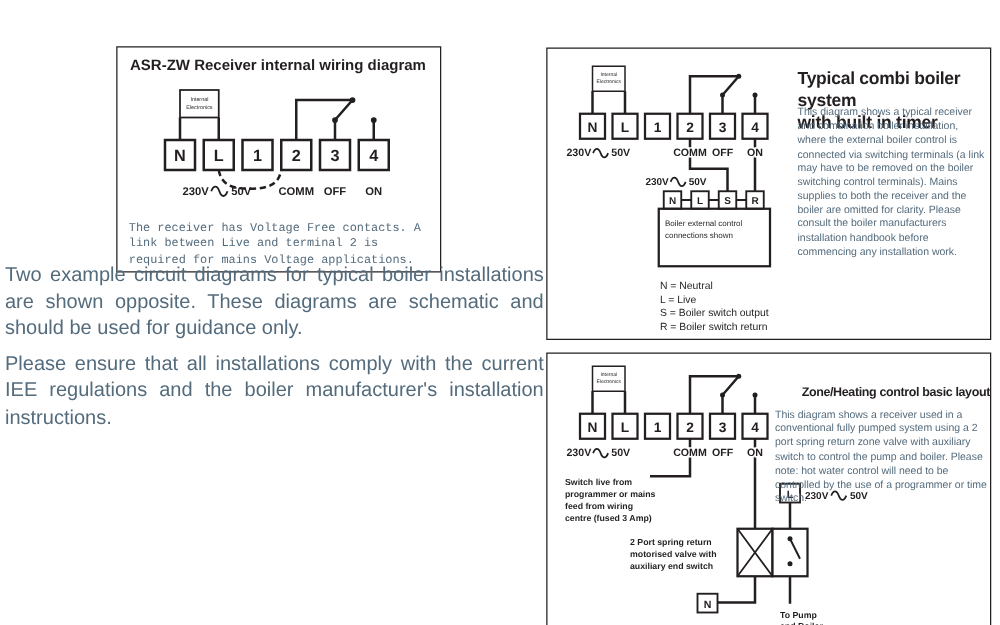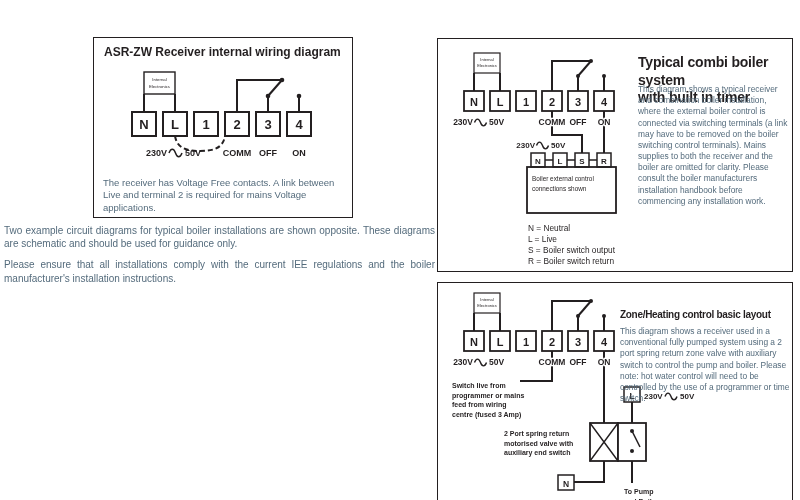--- a/index.html
+++ b/index.html
@@ -56,24 +56,24 @@
       <g font-size="9" font-weight="700">
         <text x="69" y="88" text-anchor="end">230V</text>
         <path d="M71,85 C72.8,80 75.8,80 77.5,85 C79.2,90 82.2,90 84,85" stroke="#231f20" stroke-width="1.5" fill="none"></path>
         <text x="87" y="88">50V</text>
         <text x="139" y="88" text-anchor="middle">COMM</text>
         <text x="170" y="88" text-anchor="middle">OFF</text>
         <text x="201" y="88" text-anchor="middle">ON</text>
       </g>
     </svg>
 
-    <div class="abs body-copy" style="left:9px;top:139px;width:243px;font-size:9.5px;line-height:1.3;">The receiver has Voltage Free contacts. A link between Live and terminal 2 is required for mains Voltage applications.</div>
-  </div>
-
-  <div class="abs intro body-copy" style="left:4px;top:200px;width:431px;font-size:10px;line-height:1.32;">
+    <div class="abs body-copy" style="left:9px;top:139px;width:243px;font-size:9.5px;line-height:1.3;font-family:Liberation Mono, monospace;">The receiver has Voltage Free contacts. A link between Live and terminal 2 is required for mains Voltage applications.</div>
+  </div>
+
+  <div class="abs intro body-copy" style="left:4px;top:186px;width:431px;font-size:16px;line-height:1.32;">
     <p>Two example circuit diagrams for typical boiler installations are shown opposite. These diagrams are schematic and should be used for guidance only.</p>
     <p>Please ensure that all installations comply with the current IEE regulations and the boiler manufacturer's installation instructions.</p>
   </div>
 
   <div class="panel" style="left:437px;top:14px;width:356px;height:234px;">
     <svg class="abs" style="left:6px;top:8px;" width="200" height="224" viewBox="0 0 200 224">
       <g stroke="#231f20" stroke-width="2" fill="none">
         <path d="M30,26 V44 M56,26 V44"></path>
         <path d="M108,44 V14 H147"></path>
         <path d="M134,44 V29 M160,44 V29"></path>
@@ -223,17 +223,17 @@
         <text x="60" y="170">auxiliary end switch</text>
       </g>
       <rect x="114" y="190" width="16" height="15" fill="#fff" stroke="#231f20" stroke-width="1.5"></rect>
       <text x="122" y="201.5" font-size="8.5" font-weight="bold" text-anchor="middle">N</text>
       <g font-size="7" font-weight="600">
         <text x="180" y="209">To Pump</text>
         <text x="180" y="218.5">and Boiler</text>
       </g>
     </svg>
 
-    <div class="abs ptitle" style="left:182px;top:26px;width:172px;font-size:10px;letter-spacing:-0.3px;white-space:nowrap;">Zone/Heating control basic layout</div>
+    <div class="abs ptitle" style="left:182px;top:26px;width:172px;font-size:10px;letter-spacing:-0.3px;white-space:nowrap;text-align:right;">Zone/Heating control basic layout</div>
     <div class="abs body-copy" style="left:182px;top:43px;width:172px;font-size:8.4px;line-height:1.33;">This diagram shows a receiver used in a conventional fully pumped system using a 2 port spring return zone valve with auxiliary switch to control the pump and boiler. Please note: hot water control will need to be controlled by the use of a programmer or time switch.</div>
   </div>
 
 </div>
 
 </body></html>

